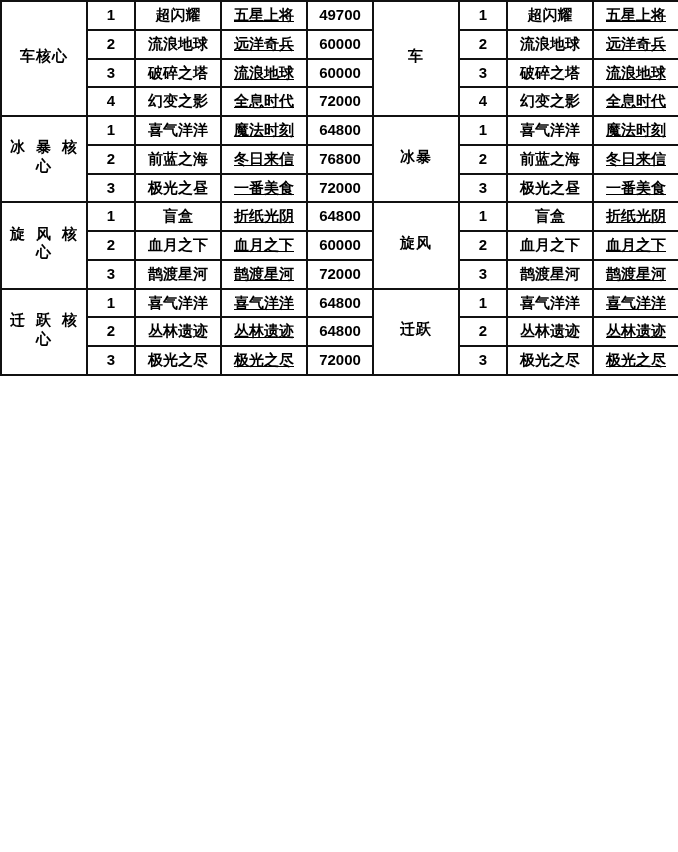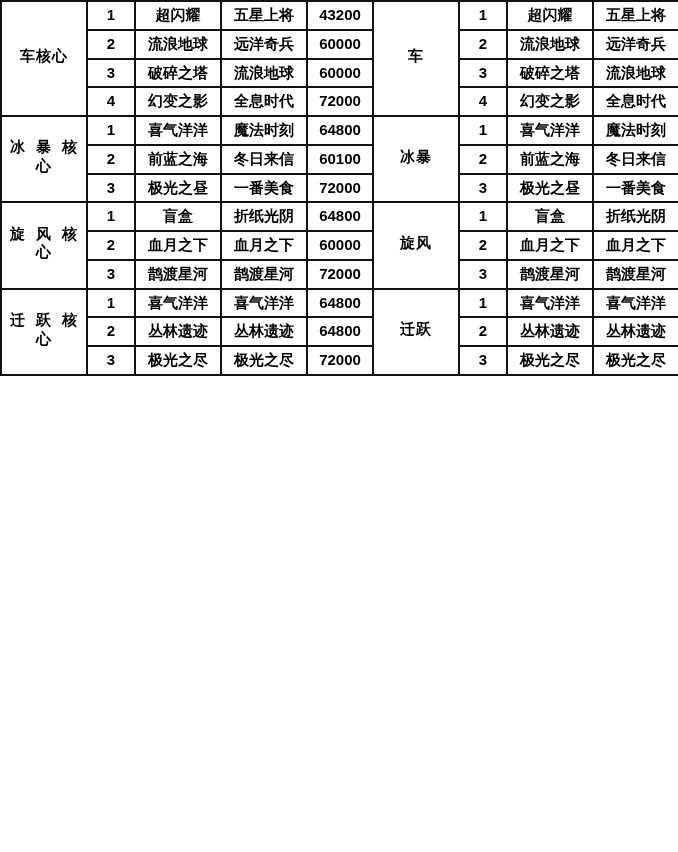--- a/index.html
+++ b/index.html
@@ -37,36 +37,37 @@
   }
   td.c-idx {
     width: 40px;
   }
   td.c-name {
     width: 78px;
     border-radius: 6px;
   }
   td.c-name2 {
     width: 78px;
+    text-decoration: underline;
   }
   td.c-val {
     width: 58px;
   }
 </style>
 </head>
 <body>
 
 <table class="grid">
   <tbody>
       <tr>
         <td class="c-group" rowspan="4">车核心</td>
         <td class="c-idx">1</td>
         <td class="c-name">超闪耀</td>
         <td class="c-name2">五星上将</td>
-        <td class="c-val">43200</td>
+        <td class="c-val">49700</td>
         <td class="c-group" rowspan="4">车</td>
         <td class="c-idx">1</td>
         <td class="c-name">超闪耀</td>
         <td class="c-name2">五星上将</td>
       </tr>
       <tr>
         <td class="c-idx">2</td>
         <td class="c-name">流浪地球</td>
         <td class="c-name2">远洋奇兵</td>
         <td class="c-val">60000</td>
@@ -100,21 +101,21 @@
         <td class="c-val">64800</td>
         <td class="c-group" rowspan="3">冰暴</td>
         <td class="c-idx">1</td>
         <td class="c-name">喜气洋洋</td>
         <td class="c-name2">魔法时刻</td>
       </tr>
       <tr>
         <td class="c-idx">2</td>
         <td class="c-name">前蓝之海</td>
         <td class="c-name2">冬日来信</td>
-        <td class="c-val">60100</td>
+        <td class="c-val">76800</td>
         <td class="c-idx">2</td>
         <td class="c-name">前蓝之海</td>
         <td class="c-name2">冬日来信</td>
       </tr>
       <tr>
         <td class="c-idx">3</td>
         <td class="c-name">极光之昼</td>
         <td class="c-name2">一番美食</td>
         <td class="c-val">72000</td>
         <td class="c-idx">3</td>

